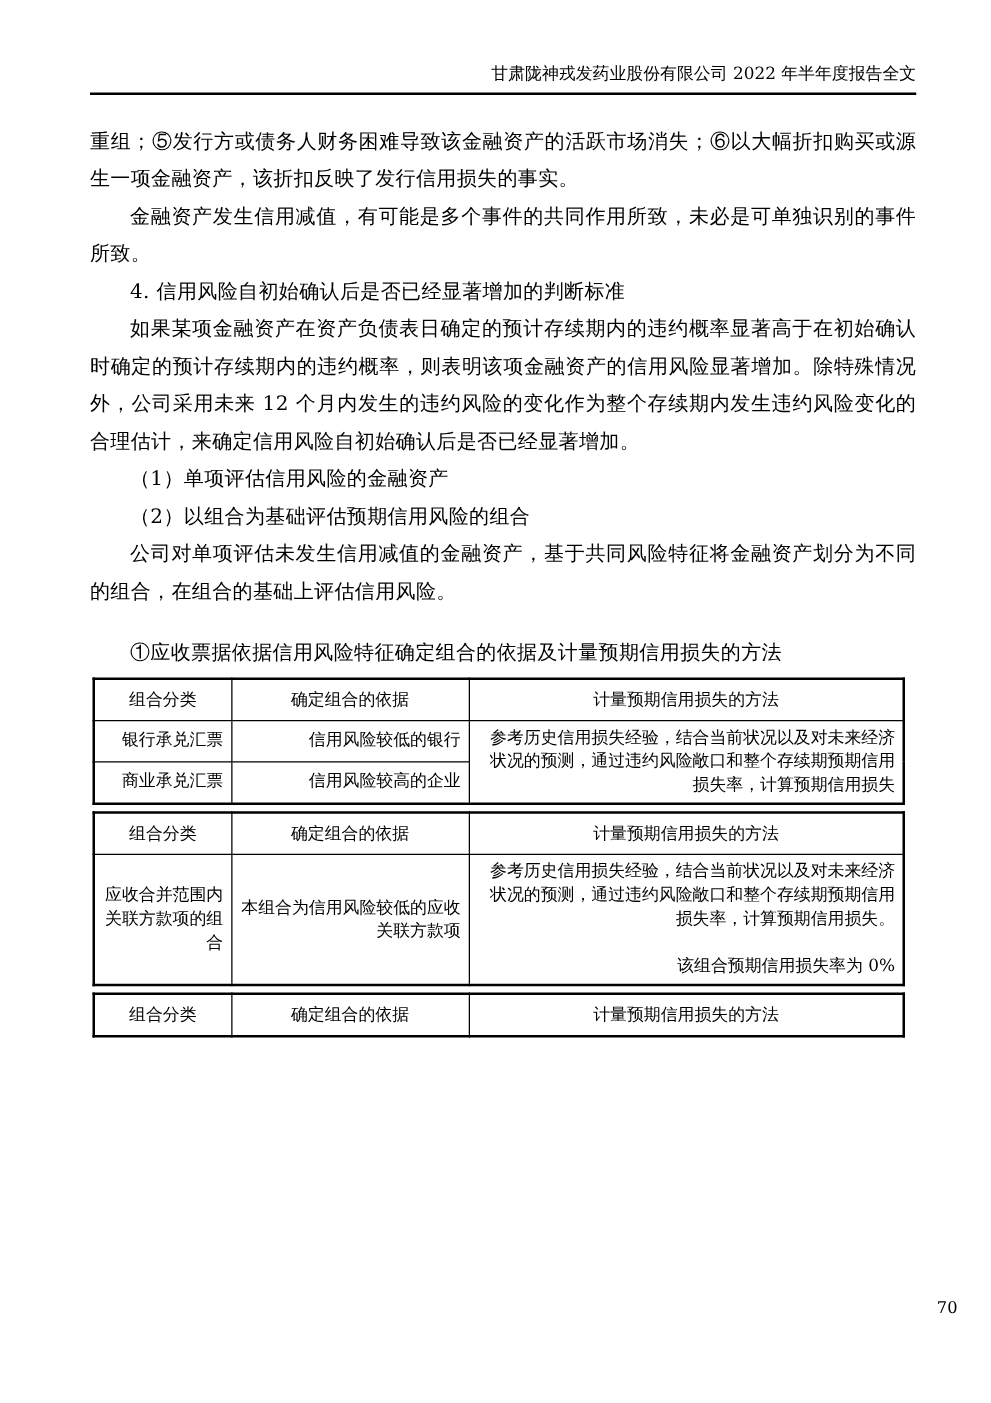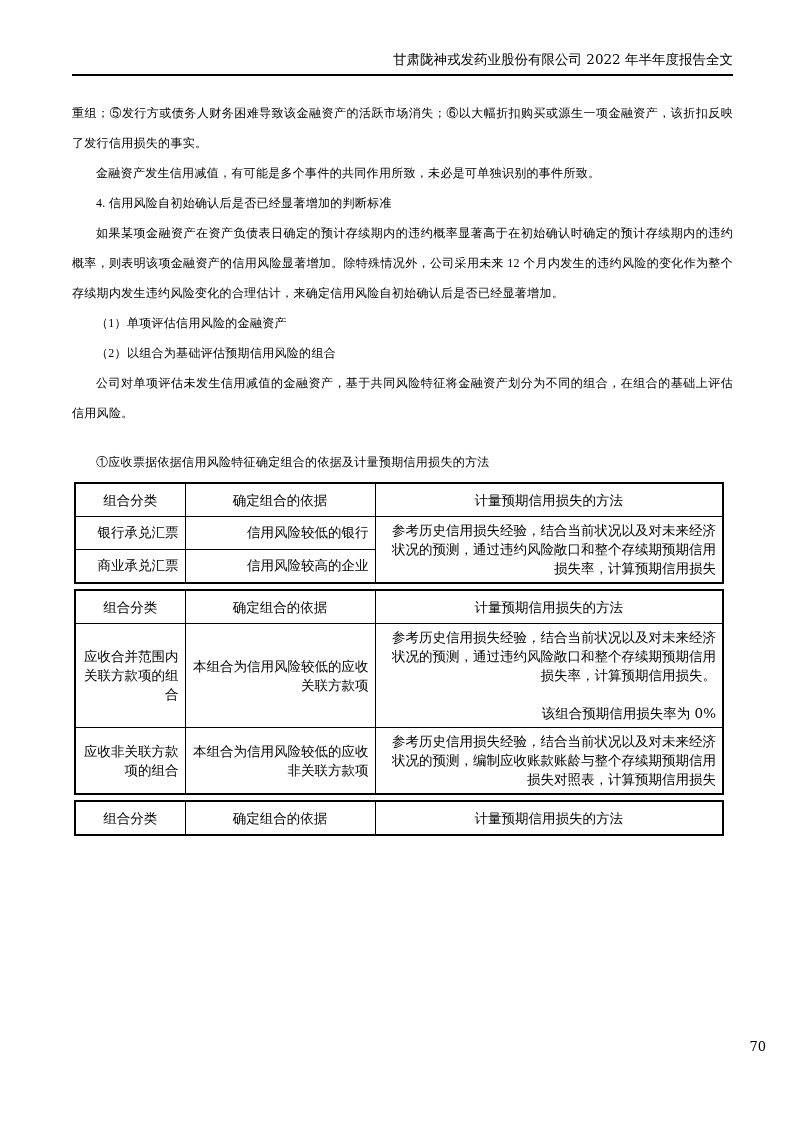--- a/index.html
+++ b/index.html
@@ -29,25 +29,24 @@
   }
   .content {
     position: absolute;
     left: 72px;
     right: 60px;
     top: 76px;
     padding-top: 22px;
   }
   .para {
     margin: 0;
-    font-size: 12px;
+    font-size: 16px;
     line-height: 30px;
     text-align: justify;
     letter-spacing: 0.3px;
-    font-family: Liberation Serif, serif;
   }
   .indent { text-indent: 2em; }
   .caption-line { margin-top: 19px; }
   .doc-table {
     border-collapse: collapse;
     table-layout: fixed;
     width: 648px;
     margin: 5px 0 0 2px;
     border: 2px solid #000;
     font-size: 13.5px;
@@ -139,25 +138,20 @@
         <th>确定组合的依据</th>
         <th>计量预期信用损失的方法</th>
       </tr>
       <tr>
         <td>应收合并范围内关联方款项的组合</td>
         <td>本组合为信用风险较低的应收关联方款项</td>
         <td class="method-cell">参考历史信用损失经验，结合当前状况以及对未来经济状况的预测，通过违约风险敞口和整个存续期预期信用损失率，计算预期信用损失。
 
 该组合预期信用损失率为 0%</td>
       </tr>
-      <tr>
-        <td>应收非关联方款项的组合</td>
-        <td>本组合为信用风险较低的应收非关联方款项</td>
-        <td class="method-cell">参考历史信用损失经验，结合当前状况以及对未来经济状况的预测，编制应收账款账龄与整个存续期预期信用损失对照表，计算预期信用损失</td>
-      </tr>
     </tbody>
       </table>
 
 
     <table class="doc-table">
       <colgroup>
         <col class="col-category">
           <col class="col-basis">
           <col class="col-method">
       </colgroup>

